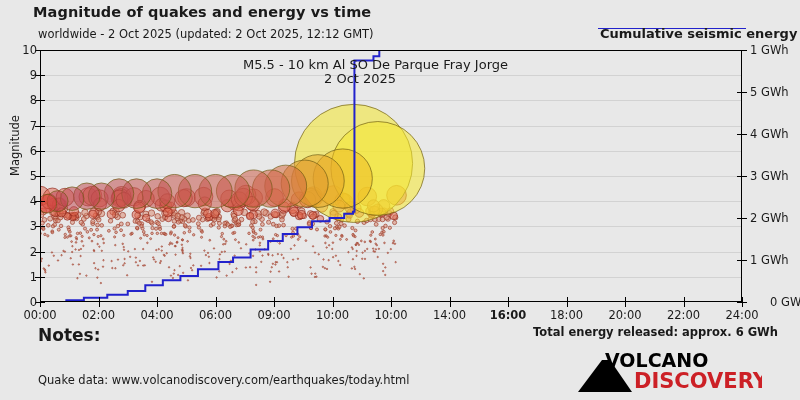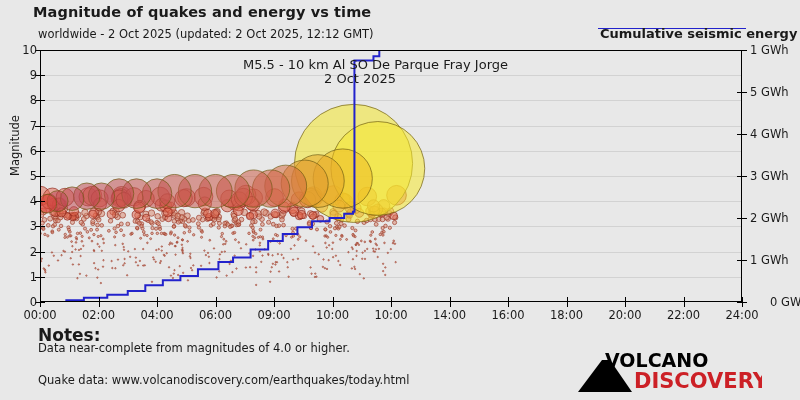--- a/index.html
+++ b/index.html
@@ -802,34 +802,34 @@
       <div class="ylab-r" style="top: 42px;">5 GWh</div>
       <div class="ylab-r" style="top: 0px;">1 GWh</div>
       <div class="xlab" style="left: 0px;">00:00</div>
       <div class="xlab" style="left: 58.5px;">02:00</div>
       <div class="xlab" style="left: 117px;">04:00</div>
       <div class="xlab" style="left: 175.5px;">06:00</div>
       <div class="xlab" style="left: 234px;">09:00</div>
       <div class="xlab" style="left: 292.5px;">10:00</div>
       <div class="xlab" style="left: 351px;">10:00</div>
       <div class="xlab" style="left: 409.5px;">14:00</div>
-      <div class="xlab" style="left: 468px;">16:00</div>
+      <div class="xlab" style="left: 468px; font-weight: bold;">16:00</div>
       <div class="xlab" style="left: 526.5px;">18:00</div>
       <div class="xlab" style="left: 585px;">20:00</div>
       <div class="xlab" style="left: 643.5px;">22:00</div>
       <div class="xlab" style="left: 702px;">24:00</div>
     </div>
 
   <div class="anno" id="anno1">M5.5 - 10 km Al SO De Parque Fray Jorge</div>
   <div class="anno" id="anno2">2 Oct 2025</div>
 
   <div class="notes-title">Notes:</div>
-  <div class="note" id="note1">Data near-complete from magnitudes of 4.0 or higher.</div>
   <div class="note" id="note3">Quake data: www.volcanodiscovery.com/earthquakes/today.html</div>
 
+  <div class="total">Total energy released: approx. 6 GWh</div>
 
   <svg id="logo" viewBox="0 0 190 46">
     <text id="logo-w1" x="33" y="17" font-family="'DejaVu Sans','Liberation Sans',sans-serif" font-size="19" font-weight="bold" fill="#000000">VOLCANO</text>
     <text id="logo-w2" x="62" y="38" font-family="'DejaVu Sans','Liberation Sans',sans-serif" font-size="21" font-weight="bold" fill="#cc2026">DISCOVERY</text>
     <polygon id="logo-mtn" points="6,42 30,10 38,10 60,42" fill="#000000"></polygon>
   </svg>
 
 </div>
 
 </body></html>

